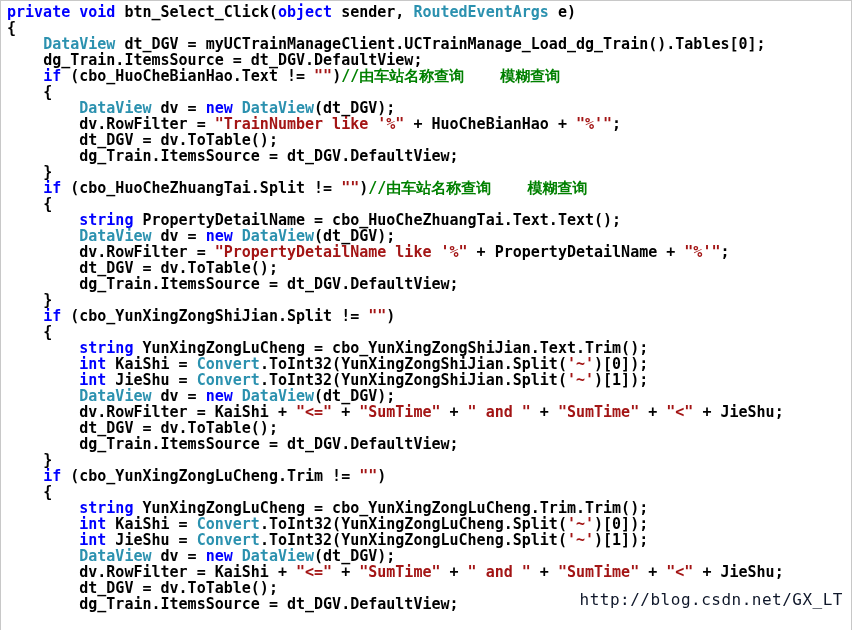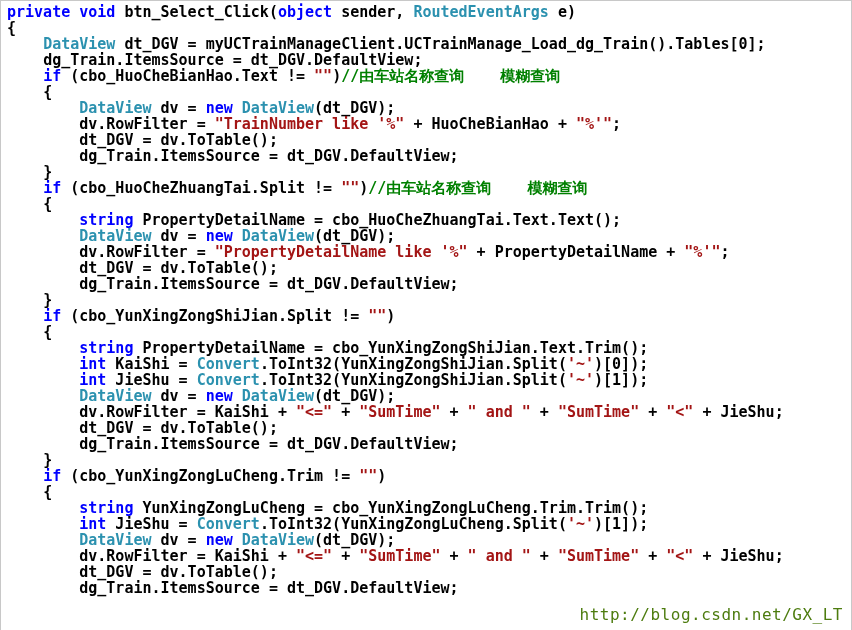--- a/index.html
+++ b/index.html
@@ -37,24 +37,24 @@
     font-weight: bold;
   }
   .tok-kw      { color: #0000ff; }
   .tok-type    { color: #2b91af; }
   .tok-str     { color: #a31515; }
   .tok-cmt     { color: #008000; }
   .tok-plain   { color: #000000; }
   #watermark {
     position: absolute;
     right: 8px;
-    bottom: 6px;
+    bottom: 21px;
     font-family: "DejaVu Sans Mono", "Liberation Mono", monospace;
     font-size: 16px;
-    color: #4d7c0f;
+    color: #0f172a;
     letter-spacing: 0.5px;
     white-space: pre;
     user-select: none;
   }
 </style>
 </head>
 <body>
 
 <div id="code-pane">
   <div id="code-body">
@@ -72,31 +72,32 @@
       <div class="code-line"><span>    </span><span class="tok-kw">if</span><span class="tok-plain"> (cbo_HuoCheZhuangTai.Split != </span><span class="tok-str">""</span><span class="tok-plain">)</span><span class="tok-cmt">//由车站名称查询    模糊查询</span></div>
       <div class="code-line"><span>    </span><span class="tok-plain">{</span></div>
       <div class="code-line"><span>        </span><span class="tok-kw">string</span><span class="tok-plain"> PropertyDetailName = cbo_HuoCheZhuangTai.Text.Text();</span></div>
       <div class="code-line"><span>        </span><span class="tok-type">DataView</span><span class="tok-plain"> dv = </span><span class="tok-kw">new</span><span class="tok-plain"> </span><span class="tok-type">DataView</span><span class="tok-plain">(dt_DGV);</span></div>
       <div class="code-line"><span>        </span><span class="tok-plain">dv.RowFilter = </span><span class="tok-str">"PropertyDetailName like '%"</span><span class="tok-plain"> + PropertyDetailName + </span><span class="tok-str">"%'"</span><span class="tok-plain">;</span></div>
       <div class="code-line"><span>        </span><span class="tok-plain">dt_DGV = dv.ToTable();</span></div>
       <div class="code-line"><span>        </span><span class="tok-plain">dg_Train.ItemsSource = dt_DGV.DefaultView;</span></div>
       <div class="code-line"><span>    </span><span class="tok-plain">}</span></div>
       <div class="code-line"><span>    </span><span class="tok-kw">if</span><span class="tok-plain"> (cbo_YunXingZongShiJian.Split != </span><span class="tok-str">""</span><span class="tok-plain">)</span></div>
       <div class="code-line"><span>    </span><span class="tok-plain">{</span></div>
-      <div class="code-line"><span>        </span><span class="tok-kw">string</span><span class="tok-plain"> PropertyDetailName = cbo_YunXingZongShiJian.Text.Trim();</span></div>
+      <div class="code-line"><span>        </span><span class="tok-kw">string</span><span class="tok-plain"> YunXingZongLuCheng = cbo_YunXingZongShiJian.Text.Trim();</span></div>
       <div class="code-line"><span>        </span><span class="tok-kw">int</span><span class="tok-plain"> KaiShi = </span><span class="tok-type">Convert</span><span class="tok-plain">.ToInt32(YunXingZongShiJian.Split(</span><span class="tok-str">'~'</span><span class="tok-plain">)[0]);</span></div>
       <div class="code-line"><span>        </span><span class="tok-kw">int</span><span class="tok-plain"> JieShu = </span><span class="tok-type">Convert</span><span class="tok-plain">.ToInt32(YunXingZongShiJian.Split(</span><span class="tok-str">'~'</span><span class="tok-plain">)[1]);</span></div>
       <div class="code-line"><span>        </span><span class="tok-type">DataView</span><span class="tok-plain"> dv = </span><span class="tok-kw">new</span><span class="tok-plain"> </span><span class="tok-type">DataView</span><span class="tok-plain">(dt_DGV);</span></div>
       <div class="code-line"><span>        </span><span class="tok-plain">dv.RowFilter = KaiShi + </span><span class="tok-str">"&lt;="</span><span class="tok-plain"> + </span><span class="tok-str">"SumTime"</span><span class="tok-plain"> + </span><span class="tok-str">" and "</span><span class="tok-plain"> + </span><span class="tok-str">"SumTime"</span><span class="tok-plain"> + </span><span class="tok-str">"&lt;"</span><span class="tok-plain"> + JieShu;</span></div>
       <div class="code-line"><span>        </span><span class="tok-plain">dt_DGV = dv.ToTable();</span></div>
       <div class="code-line"><span>        </span><span class="tok-plain">dg_Train.ItemsSource = dt_DGV.DefaultView;</span></div>
       <div class="code-line"><span>    </span><span class="tok-plain">}</span></div>
       <div class="code-line"><span>    </span><span class="tok-kw">if</span><span class="tok-plain"> (cbo_YunXingZongLuCheng.Trim != </span><span class="tok-str">""</span><span class="tok-plain">)</span></div>
       <div class="code-line"><span>    </span><span class="tok-plain">{</span></div>
       <div class="code-line"><span>        </span><span class="tok-kw">string</span><span class="tok-plain"> YunXingZongLuCheng = cbo_YunXingZongLuCheng.Trim.Trim();</span></div>
+      <div class="code-line"><span>        </span><span class="tok-kw">int</span><span class="tok-plain"> KaiShi = </span><span class="tok-type">Convert</span><span class="tok-plain">.ToInt32(YunXingZongLuCheng.Split(</span><span class="tok-str">'~'</span><span class="tok-plain">)[0]);</span></div>
       <div class="code-line"><span>        </span><span class="tok-kw">int</span><span class="tok-plain"> JieShu = </span><span class="tok-type">Convert</span><span class="tok-plain">.ToInt32(YunXingZongLuCheng.Split(</span><span class="tok-str">'~'</span><span class="tok-plain">)[1]);</span></div>
       <div class="code-line"><span>        </span><span class="tok-type">DataView</span><span class="tok-plain"> dv = </span><span class="tok-kw">new</span><span class="tok-plain"> </span><span class="tok-type">DataView</span><span class="tok-plain">(dt_DGV);</span></div>
       <div class="code-line"><span>        </span><span class="tok-plain">dv.RowFilter = KaiShi + </span><span class="tok-str">"&lt;="</span><span class="tok-plain"> + </span><span class="tok-str">"SumTime"</span><span class="tok-plain"> + </span><span class="tok-str">" and "</span><span class="tok-plain"> + </span><span class="tok-str">"SumTime"</span><span class="tok-plain"> + </span><span class="tok-str">"&lt;"</span><span class="tok-plain"> + JieShu;</span></div>
       <div class="code-line"><span>        </span><span class="tok-plain">dt_DGV = dv.ToTable();</span></div>
       <div class="code-line"><span>        </span><span class="tok-plain">dg_Train.ItemsSource = dt_DGV.DefaultView;</span></div>
     </div>
   <div id="watermark">http://blog.csdn.net/GX_LT</div>
 </div>
 
 </body></html>

